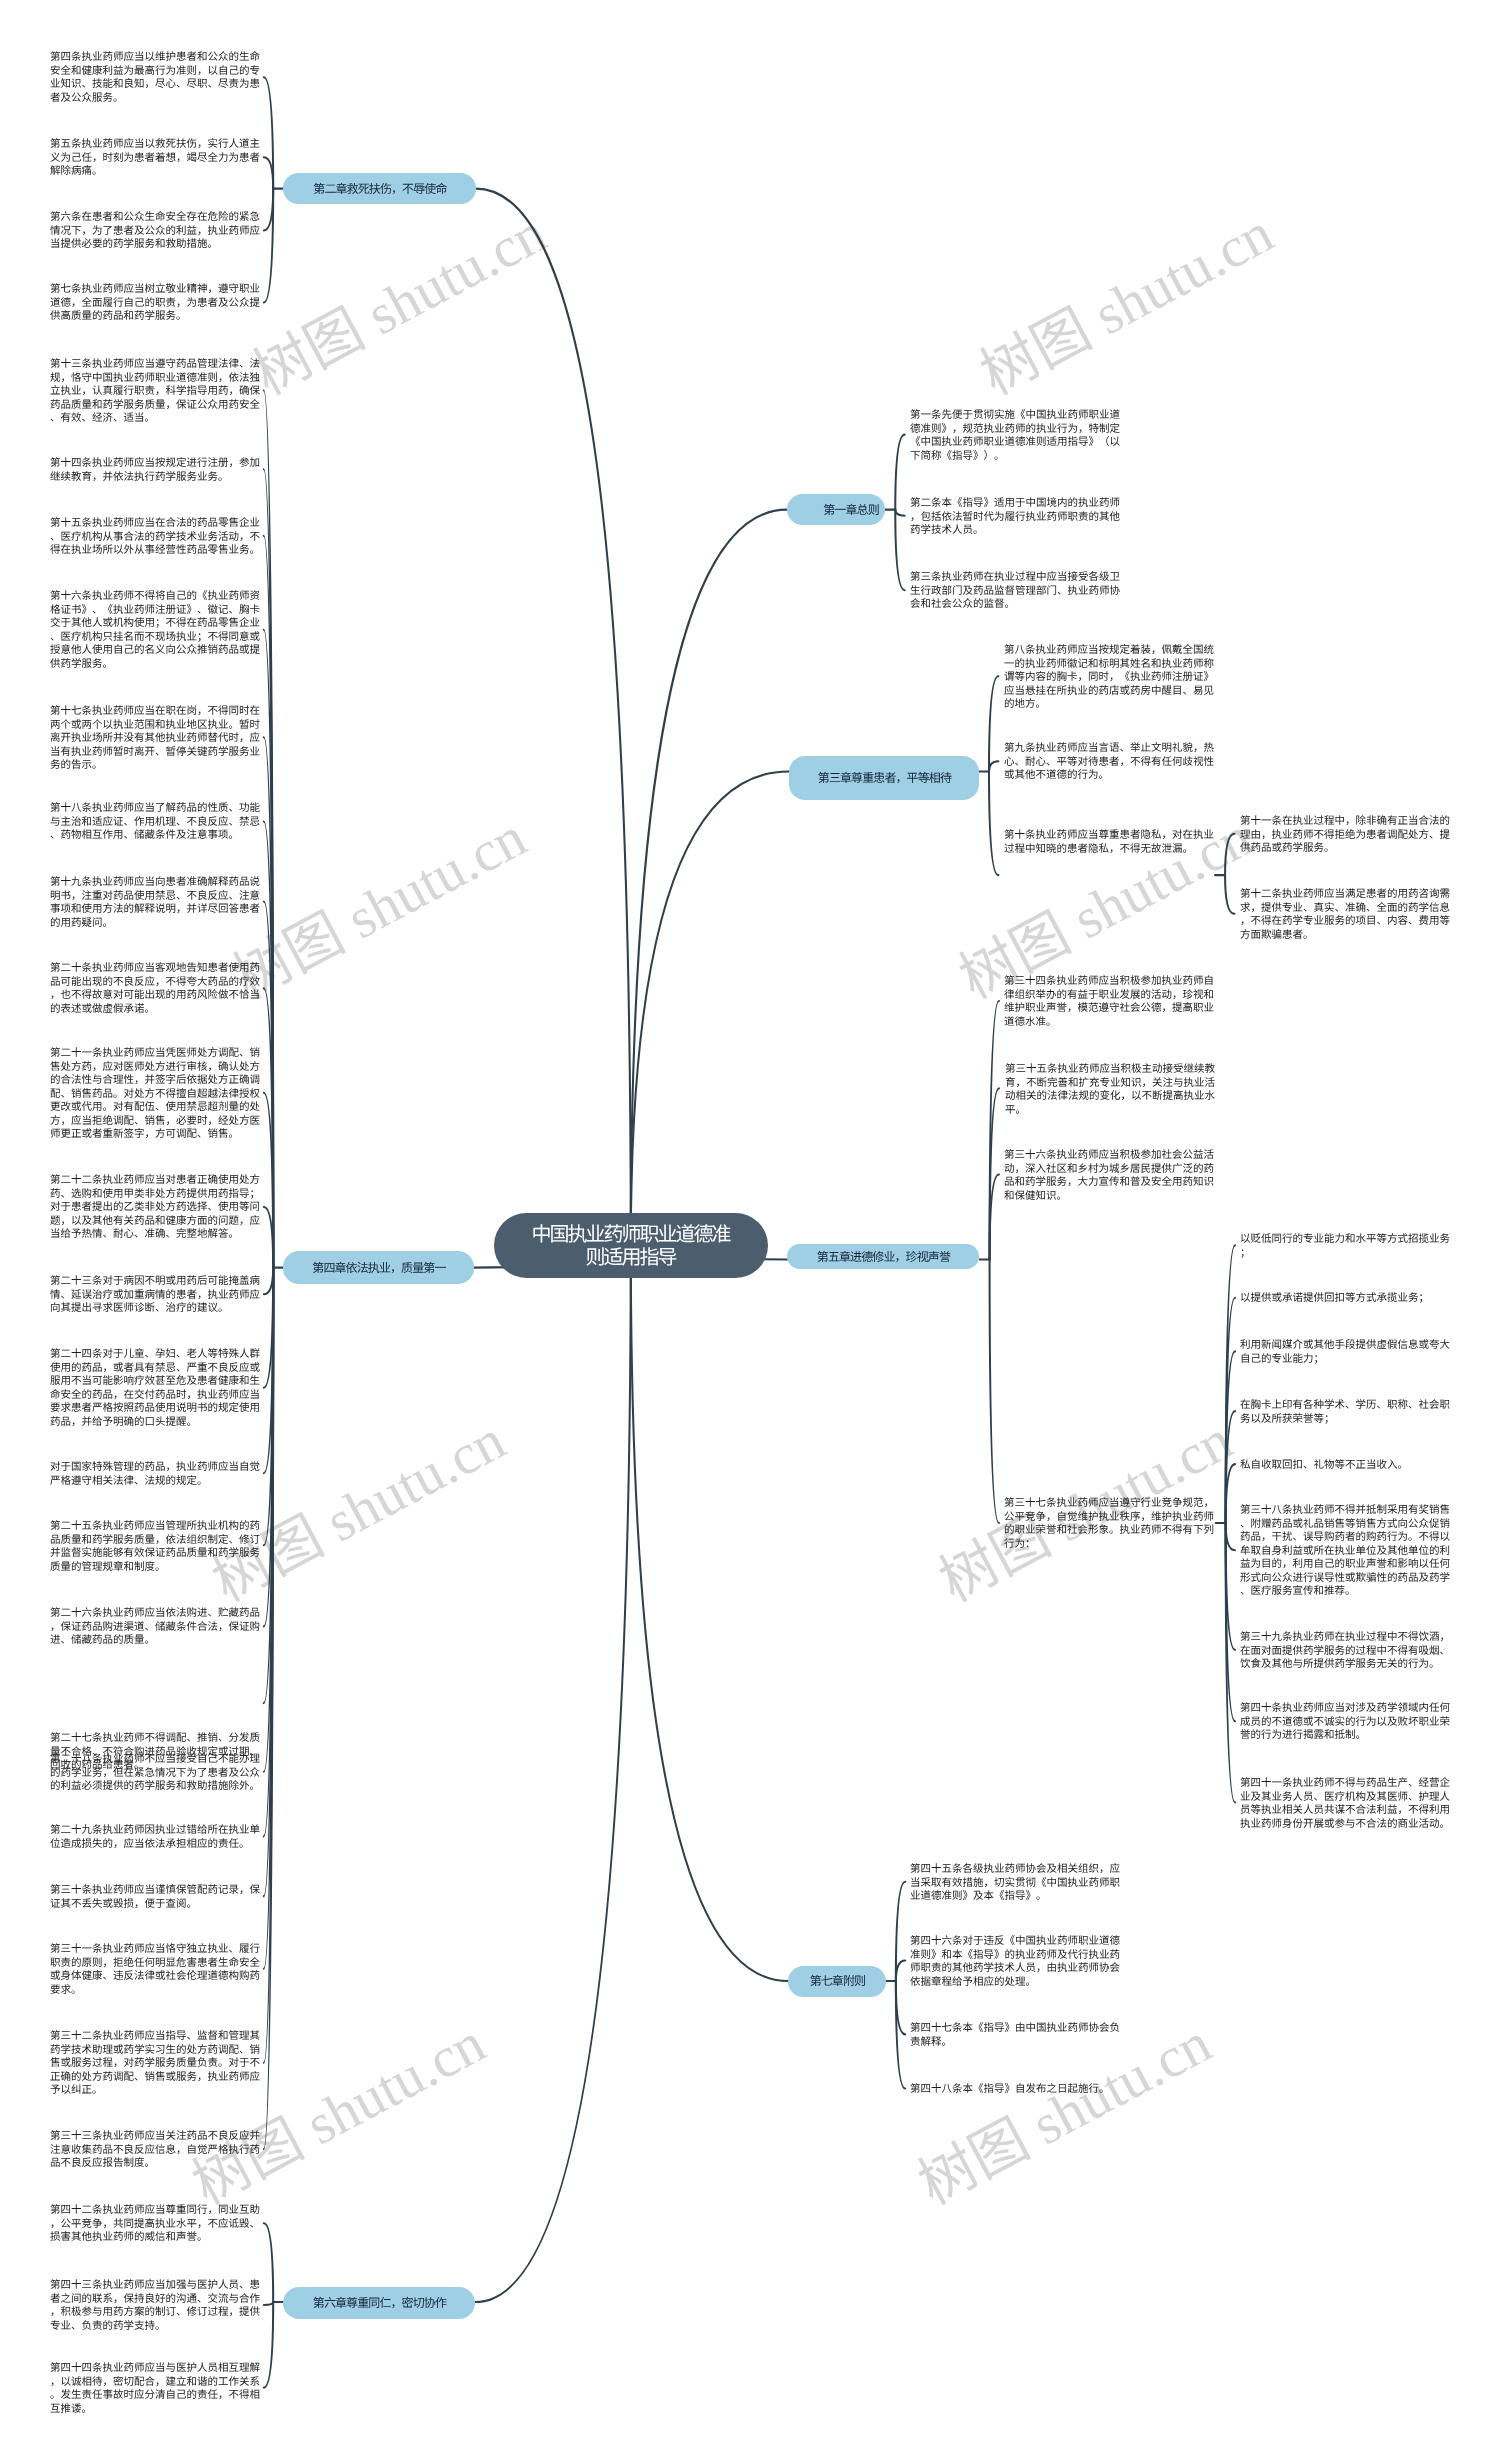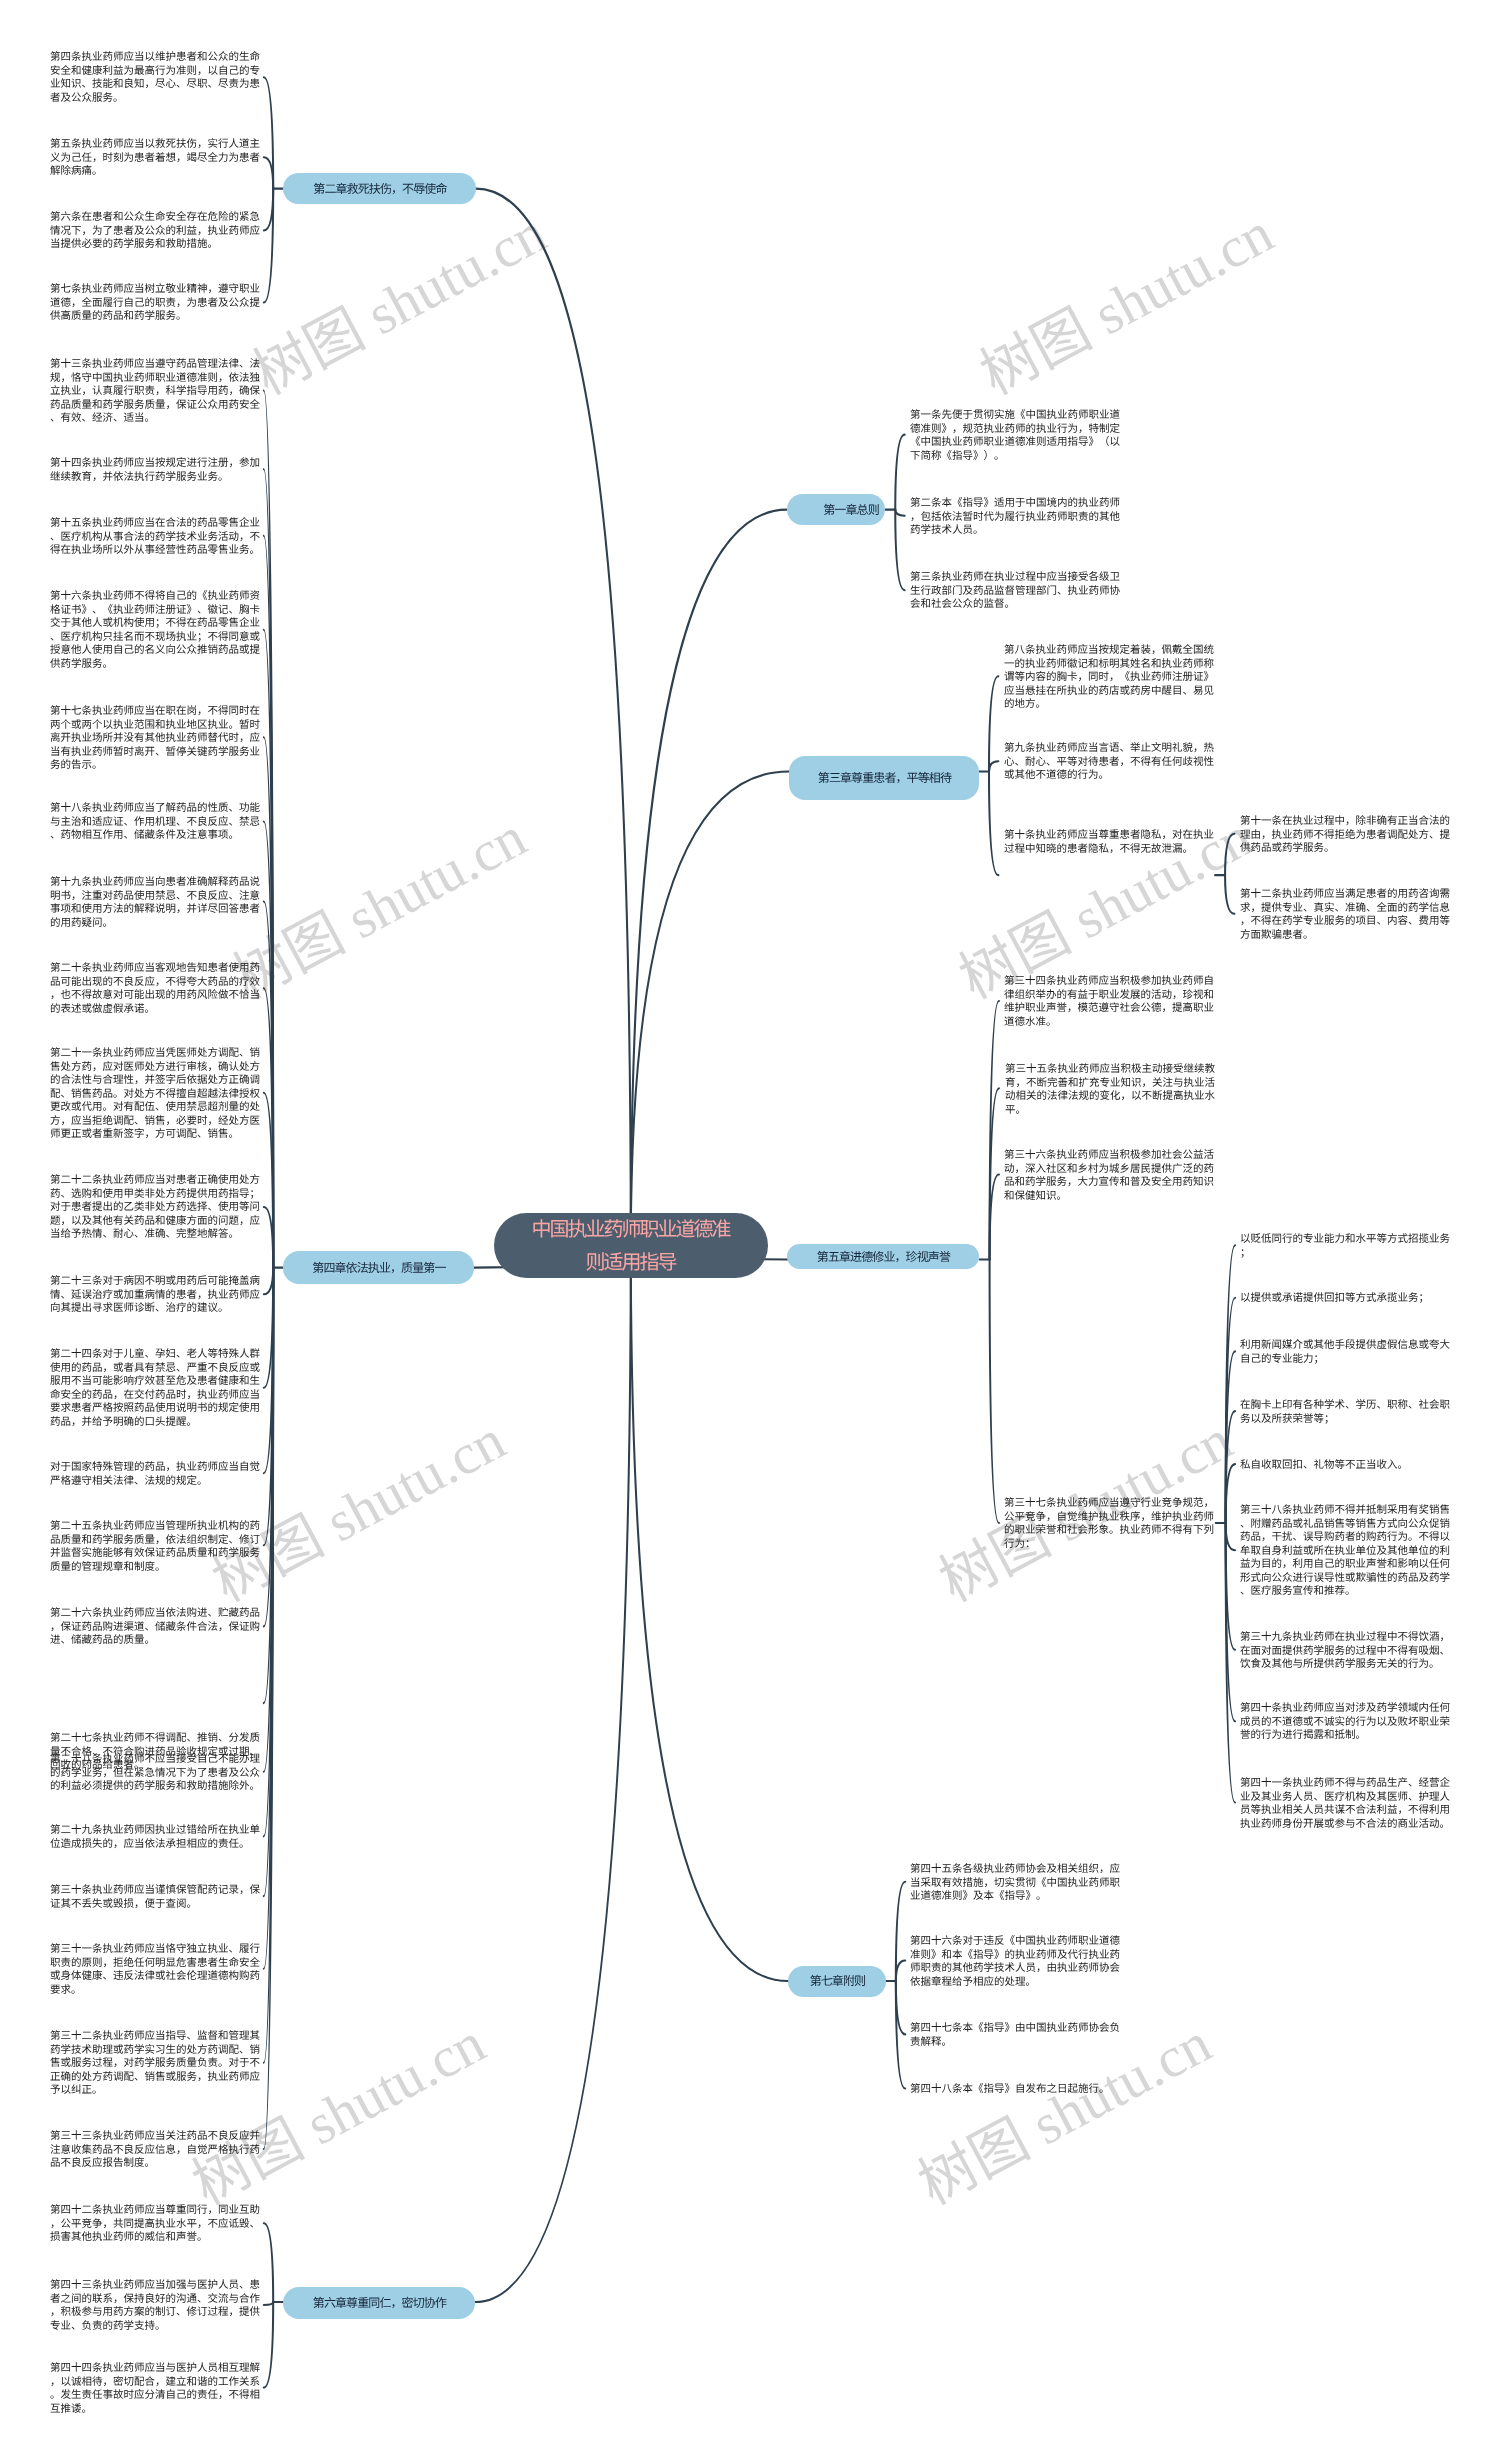--- a/index.html
+++ b/index.html
@@ -7,21 +7,21 @@
   body{font-family:"Liberation Sans",sans-serif;}
   #page{position:relative;width:1500px;height:2462px;background:#ffffff;overflow:hidden;}
   #wm{position:absolute;inset:0;pointer-events:none;z-index:0;}
   #wm span{position:absolute;color:#d6d6d6;font-family:"Liberation Serif",serif;font-size:57px;white-space:nowrap;transform-origin:0 100%;letter-spacing:0px;}
   #edges{position:absolute;left:0;top:0;width:1500px;height:2462px;z-index:1;}
   .leaf{position:absolute;font-size:10.5px;line-height:13.5px;color:#1c1c1c;
         letter-spacing:0;word-break:break-all;line-break:anywhere;z-index:2;text-spacing-trim:space-all;}
   .node{position:absolute;display:flex;align-items:center;justify-content:center;
         box-sizing:border-box;z-index:3;text-align:center;}
   .chapter{background:#9ecfe4;color:#16263a;font-size:12px;letter-spacing:-0.9px;border-radius:16px;line-height:1;white-space:nowrap;}
-  #rootnode{background:#4c5e6e;color:#fca5a5;font-size:20px;letter-spacing:-2px;border-radius:33px;line-height:33px;}
+  #rootnode{background:#4c5e6e;color:#ffffff;font-size:20px;letter-spacing:-2px;border-radius:33px;line-height:23px;}
 </style>
 </head>
 <body>
 
 <div id="page">
   <div id="wm">
 
     <span style="left:275px;top:328px;transform:rotate(-28deg)">树图 shutu.cn</span>
     <span style="left:1002px;top:328px;transform:rotate(-28deg)">树图 shutu.cn</span>
 

